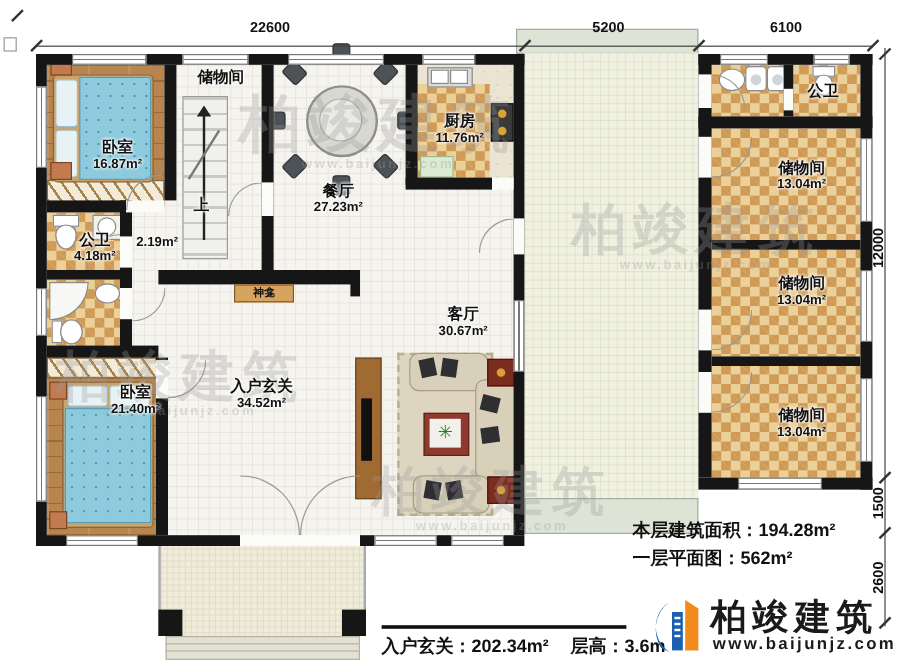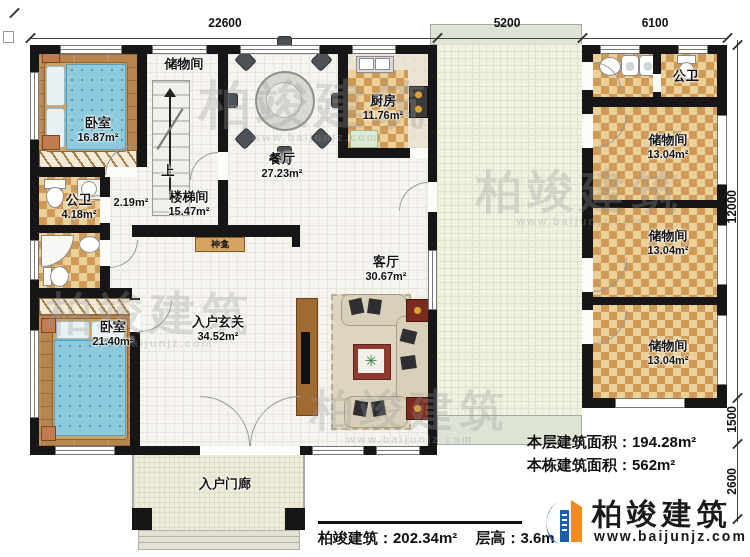--- a/index.html
+++ b/index.html
@@ -230,24 +230,20 @@
     <span class="wmu">www.baijunjz.com</span>
   </div>
 
   <div class="rlabel" style="left:48px;top:116px;width:100px;">
     <span class="nm">卧室</span>
     <span class="ar">16.87m²</span>
   </div>
   <div class="rlabel" style="left:134px;top:57px;width:100px;">
     <span class="nm">储物间</span>
   </div>
-  <div class="rlabel" style="left:139px;top:190px;width:100px;">
-    <span class="nm">楼梯间</span>
-    <span class="ar">15.47m²</span>
-  </div>
   <div class="rlabel" style="left:101px;top:196px;width:60px;">
     <span class="ar">2.19m²</span>
   </div>
   <div class="rlabel" style="left:29px;top:193px;width:100px;">
     <span class="nm">公卫</span>
     <span class="ar">4.18m²</span>
   </div>
   <div class="rlabel" style="left:63px;top:320px;width:100px;">
     <span class="nm">卧室</span>
     <span class="ar">21.40m²</span>
@@ -275,23 +271,20 @@
     <span class="nm">储物间</span>
     <span class="ar">13.04m²</span>
   </div>
   <div class="rlabel" style="left:618px;top:229px;width:100px;">
     <span class="nm">储物间</span>
     <span class="ar">13.04m²</span>
   </div>
   <div class="rlabel" style="left:618px;top:339px;width:100px;">
     <span class="nm">储物间</span>
     <span class="ar">13.04m²</span>
-  </div>
-  <div class="rlabel" style="left:165px;top:477px;width:120px;">
-    <span class="nm">入户门廊</span>
   </div>
   <div class="rlabel" style="left:148px;top:164px;width:40px;">
     <span class="nm">上</span>
   </div>
 
   <div class="dimline" style="left:30px;top:38px;width:697px;height:1px;"></div>
   <div class="tick" style="left:24px;top:37px;"></div>
   <div class="tick" style="left:431px;top:37px;"></div>
   <div class="tick" style="left:576px;top:37px;"></div>
   <div class="tick" style="left:721px;top:37px;"></div>
@@ -306,25 +299,25 @@
   <div class="vdim" style="left:725px;top:190px;">12000</div>
   <div class="vdim" style="left:725px;top:406px;">1500</div>
   <div class="vdim" style="left:725px;top:468px;">2600</div>
   <div class="abs" style="left:3px;top:31px;width:11px;height:12px;border:1px solid #999;background:#fff;z-index:44;"></div>
   <div class="tick" style="left:8px;top:12px;"></div>
 
   <div class="tb" style="left:527px;top:433px;font-size:15px;font-weight:bold;">
     <span>本层建筑面积：</span><span>194.28m²</span>
   </div>
   <div class="tb" style="left:527px;top:456px;font-size:15px;font-weight:bold;">
-    <span>本栋建筑面积：</span><span>562m²</span>
+    <span>一层平面图：</span><span>562m²</span>
   </div>
   <div class="abs" style="left:318px;top:521px;width:204px;height:3px;background:#111;z-index:50;"></div>
   <div class="tb" style="left:318px;top:529px;font-size:15px;font-weight:bold;">
-    <span>柏竣建筑：</span><span>202.34m²</span>
+    <span>入户玄关：</span><span>202.34m²</span>
     <span style="margin-left:14px;">层高：</span><span>3.6m</span>
   </div>
 
   <div class="tb" style="left:545px;top:490px;width:40px;height:60px;">
     <svg width="40" height="60" viewBox="0 0 40 60">
       <path d="M14 54 A 25 25 0 0 1 12 12 A 29 29 0 0 0 6 50 Z" fill="#1c5fae"></path>
       <rect x="15" y="20" width="9" height="32" fill="#1c5fae"></rect>
       <rect x="17" y="24" width="5" height="2" fill="#fff"></rect>
         <rect x="17" y="29" width="5" height="2" fill="#fff"></rect>
       <rect x="17" y="34" width="5" height="2" fill="#fff"></rect>

